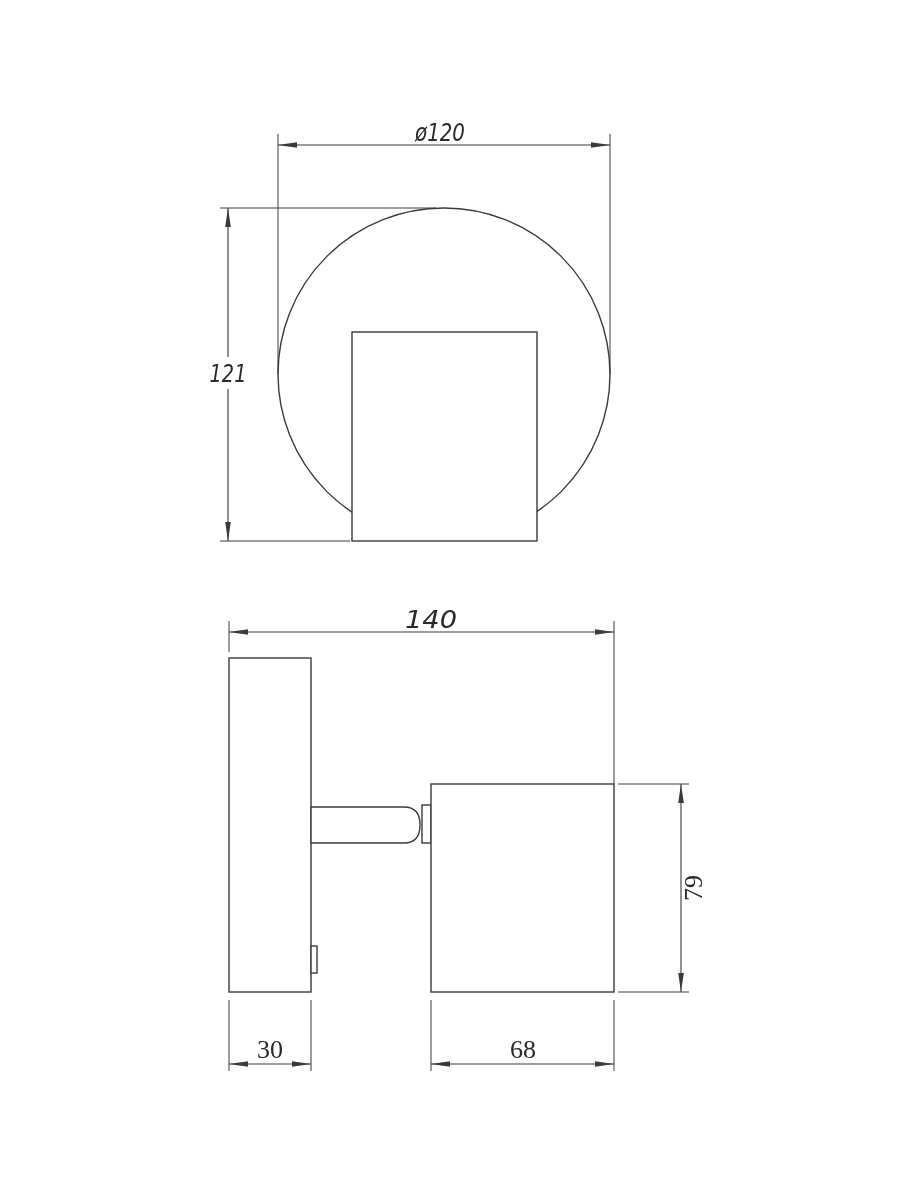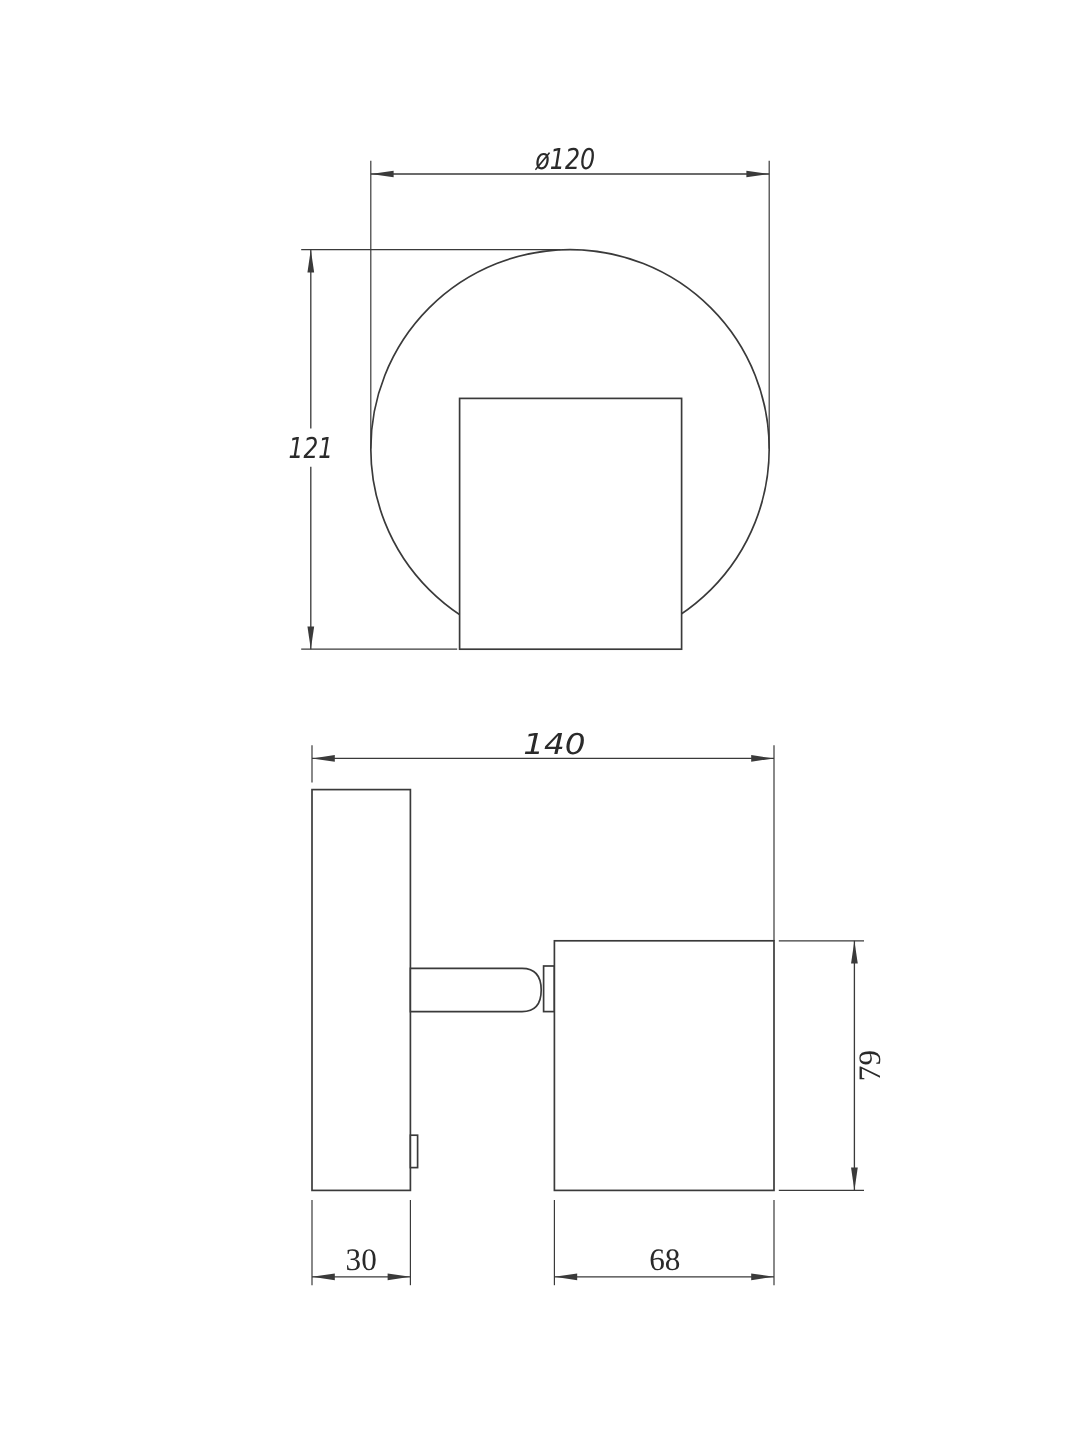--- a/index.html
+++ b/index.html
@@ -1,21 +1,21 @@
 <!DOCTYPE html>
 <html style="--line-color: #3a3a3a; --text-color: #2a2a2a; --bg-color: #ffffff;"><head>
 <meta charset="utf-8">
 <style>
   :root{
     --line-color:#3a3a3a;
     --text-color:#2a2a2a;
     --bg-color:#ffffff;
   }
   html,body{margin:0;padding:0;background:var(--bg-color);}
-  .stage{width:740px;height:1200px;background:var(--bg-color);position:relative;overflow:hidden;padding-left:31px;}
+  .stage{width:740px;height:1200px;background:var(--bg-color);position:relative;overflow:hidden;}
   svg{display:block;}
   .obj{fill:none;stroke:var(--line-color);stroke-width:1.4;}
   .objw{fill:var(--bg-color);stroke:var(--line-color);stroke-width:1.4;}
   .dim{fill:none;stroke:var(--line-color);stroke-width:1.1;}
   .ext{fill:none;stroke:var(--line-color);stroke-width:1.0;}
   .t-italic{
     font-family:"DejaVu Sans","Liberation Sans",sans-serif;
     font-style:italic;font-size:24px;fill:var(--text-color);
   }
   .t-serif{

